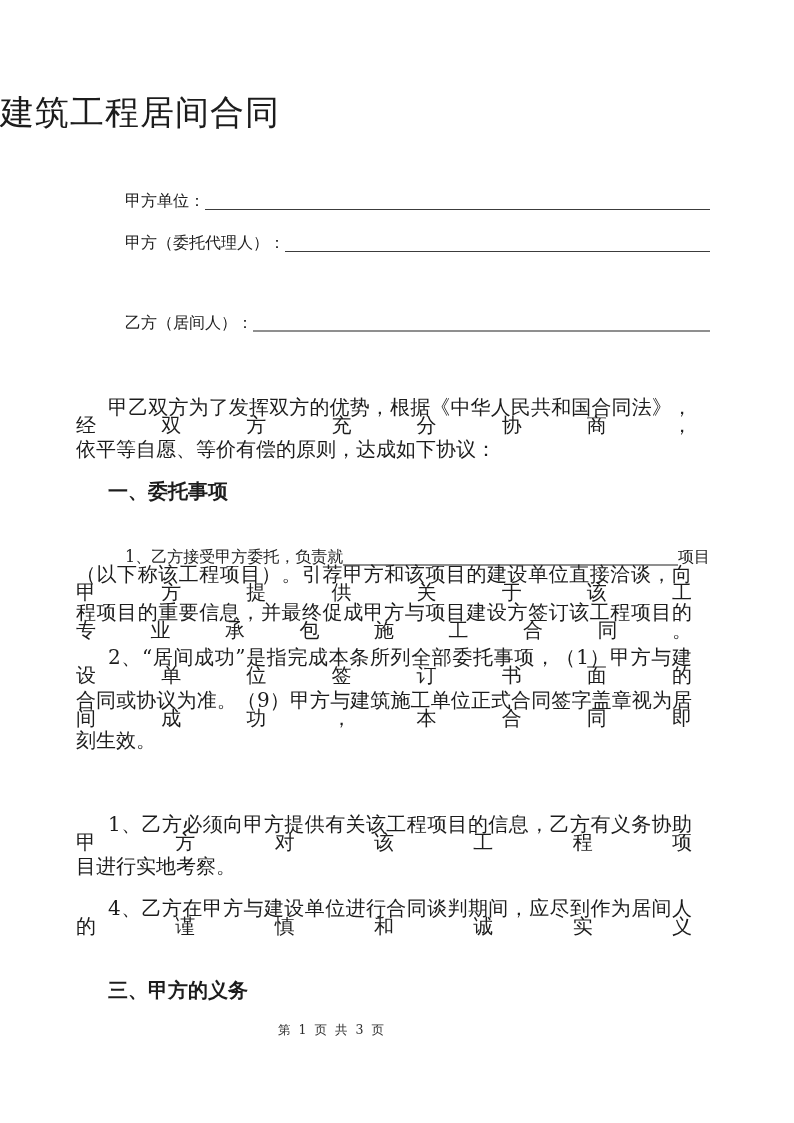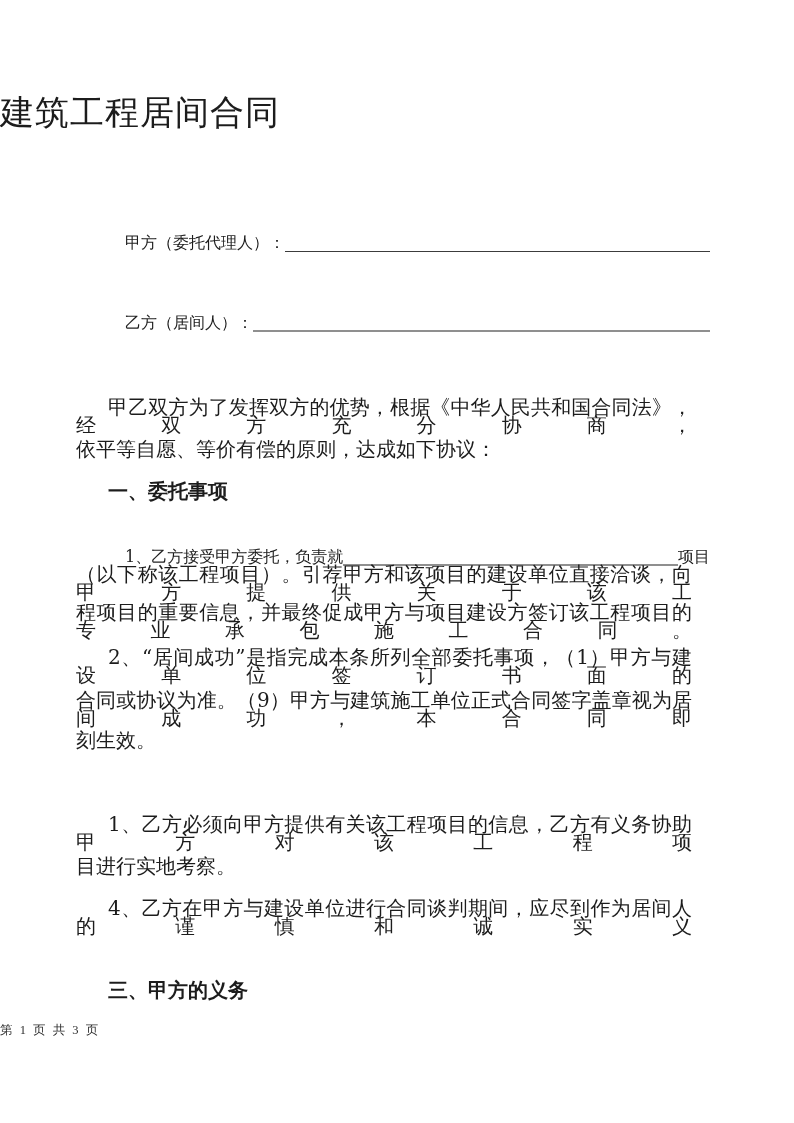--- a/index.html
+++ b/index.html
@@ -36,31 +36,35 @@
   .blank.gray{border-bottom:2px solid #8f8f8f;}
   .composite{
     position:absolute;left:94px;width:616px;height:18px;
     display:flex;align-items:flex-end;
     font-size:16px;line-height:18px;margin-top:26px;
   }
   .composite .pre{white-space:nowrap;padding-left:31px;}
   .composite .post{white-space:nowrap;}
   .footer{
     position:absolute;top:1022px;left:0;width:664px;
-    text-align:left;
-    font-size:12.5px;line-height:16px;letter-spacing:2px;color:#2e2e2e;font-family:Liberation Serif, serif;
+    text-align:center;
+    font-size:12.5px;line-height:16px;letter-spacing:2px;color:#2e2e2e;
   }
 </style>
 </head>
 <body>
 
 <div class="page">
 
   <h1 class="title">建筑工程居间合同</h1>
 
+  <div class="field" style="top:192px">
+    <span class="flabel">甲方单位：</span>
+    <span class="blank"></span>
+  </div>
 
   <div class="field" style="top:234px">
     <span class="flabel">甲方（委托代理人）：</span>
     <span class="blank"></span>
   </div>
 
   <div class="field" style="top:314px">
     <span class="flabel">乙方（居间人）：</span>
     <span class="blank gray"></span>
   </div>

